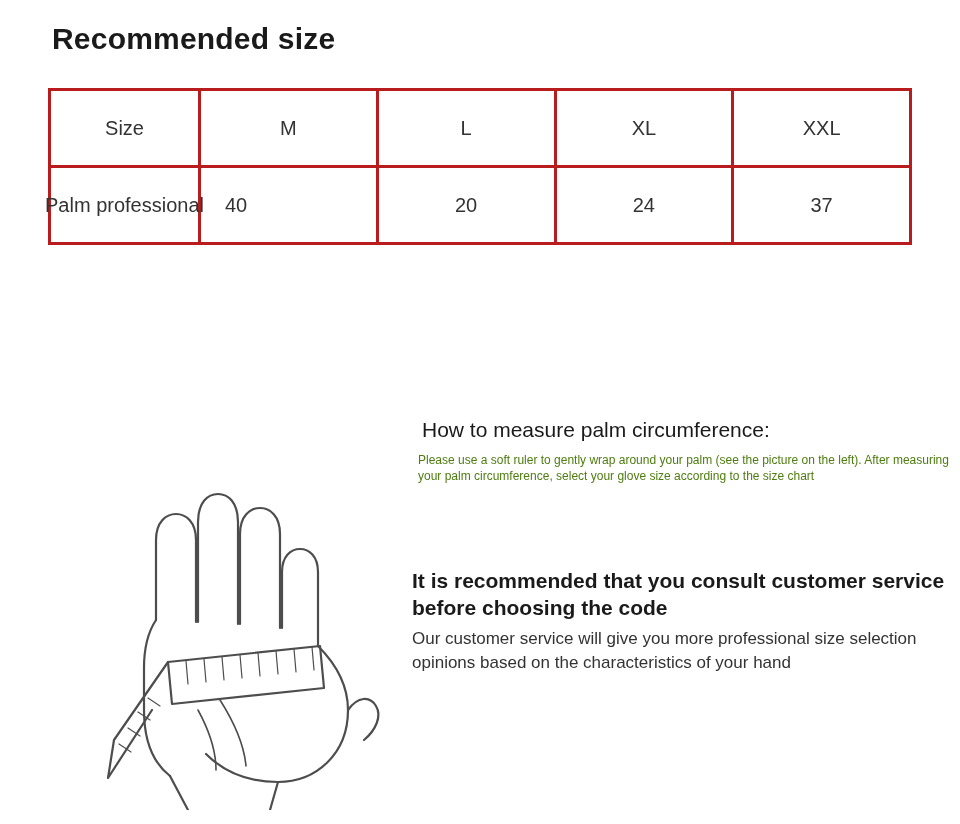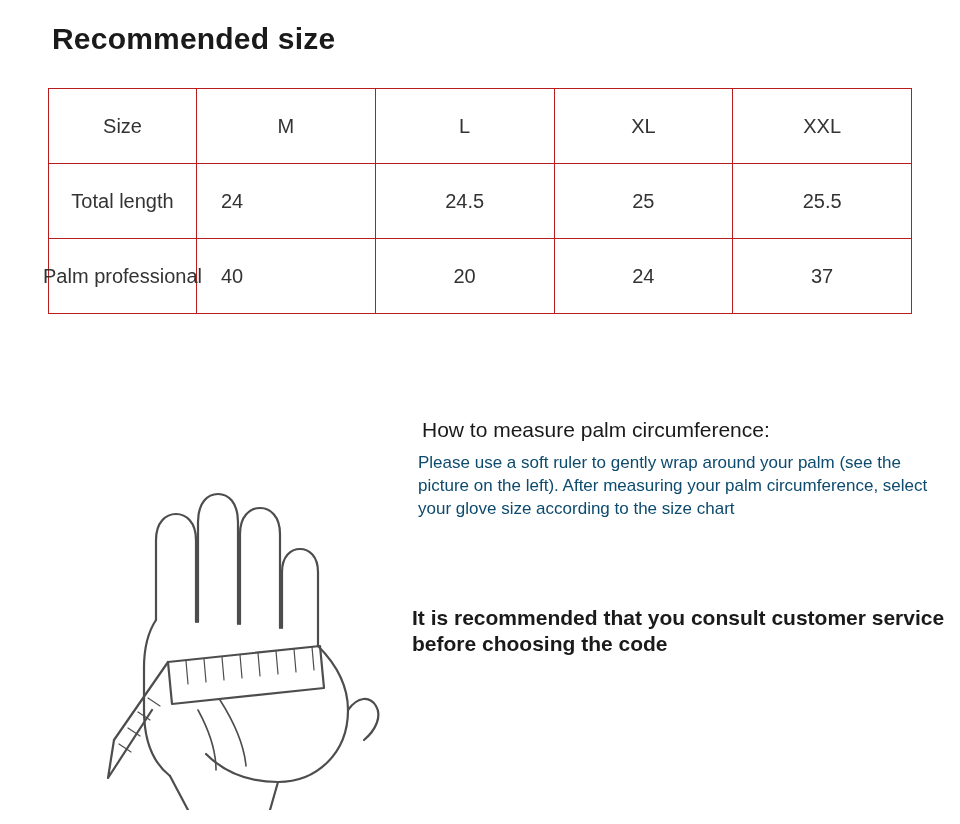--- a/index.html
+++ b/index.html
@@ -36,21 +36,21 @@
   
   .size-table {
     position: absolute;
     left: 48px;
     top: 88px;
     width: 864px;
     border-collapse: collapse;
     table-layout: fixed;
   }
   .size-table td {
-    border: 1px solid #b91c1c;
+    border: 3px solid #b91c1c;
     height: 72px;
     text-align: center;
     vertical-align: middle;
     font-size: 20px;
     color: #333333;
     font-weight: normal;
   }
   .size-table tr td:first-child {
     width: 145px;
   }
@@ -106,22 +106,22 @@
     top: 28px;
     width: 540px;
   }
 
   .h-measure {
     font-size: 21px;
     color: #1a1a1a;
     margin: 0 0 10px 10px;
   }
   .p-measure {
-    font-size: 17px;
-    color: #0c4a6e;
+    font-size: 12px;
+    color: #4d7c0f;
     line-height: 1.35;
     margin: 0 0 0 6px;
   }
 
   .h-consult {
     font-size: 21px;
     color: #1a1a1a;
     margin: 84px 0 6px 0;
     line-height: 1.25;
     font-weight: bold;
@@ -141,27 +141,20 @@
   <div class="title">Recommended size</div>
 
   <table class="size-table">
     <tbody>
       <tr>
         <td class="row-head">Size</td>
         <td>M</td>
         <td>L</td>
         <td>XL</td>
         <td>XXL</td>
-      </tr>
-      <tr>
-        <td class="row-head">Total length</td>
-        <td class="cell-shift-left">24</td>
-        <td>24.5</td>
-        <td>25</td>
-        <td>25.5</td>
       </tr>
       <tr>
         <td class="row-head overflow-label">
             <span>Palm professional</span>
           </td>
         <td class="cell-shift-left">40</td>
         <td>20</td>
         <td>24</td>
         <td>37</td>
       </tr>
@@ -216,16 +209,17 @@
           </g>
         </g>
       </svg>
     </div>
 
     <div class="text-col">
       <div class="h-measure">How to measure palm circumference:</div>
       <p class="p-measure">Please use a soft ruler to gently wrap around your palm (see the picture on the left). After measuring your palm circumference, select your glove size according to the size chart</p>
 
       <div class="h-consult">It is recommended that you consult customer service before choosing the code</div>
+      <p class="p-consult">Our customer service will give you more professional size selection opinions based on the characteristics of your hand</p>
     </div>
 
   </div>
 </div>
 
 </body></html>

